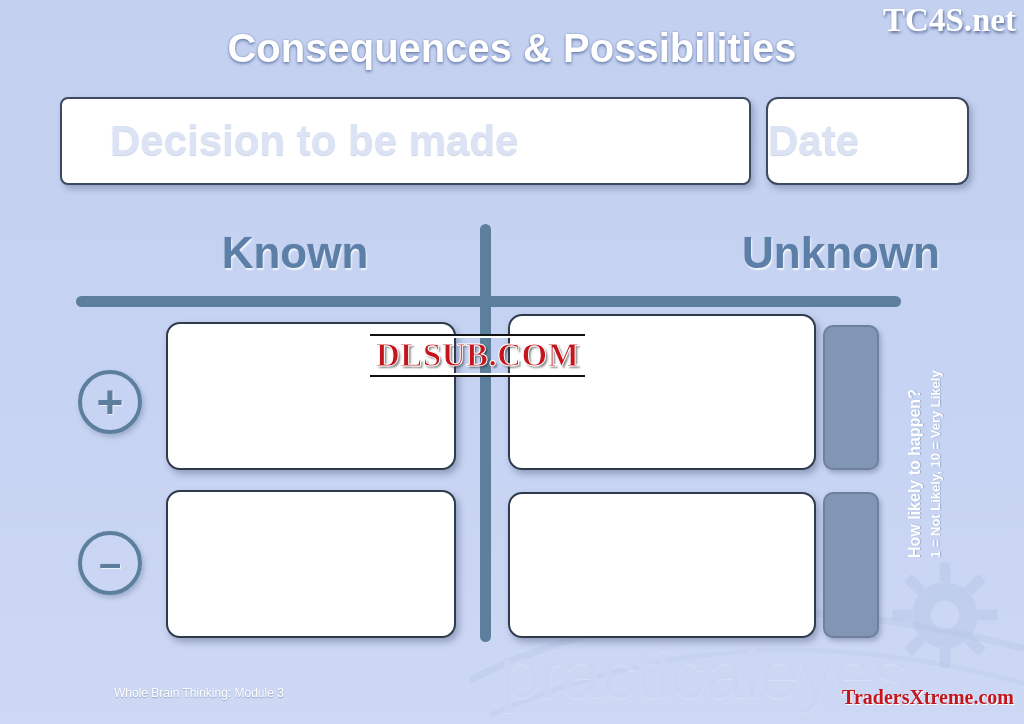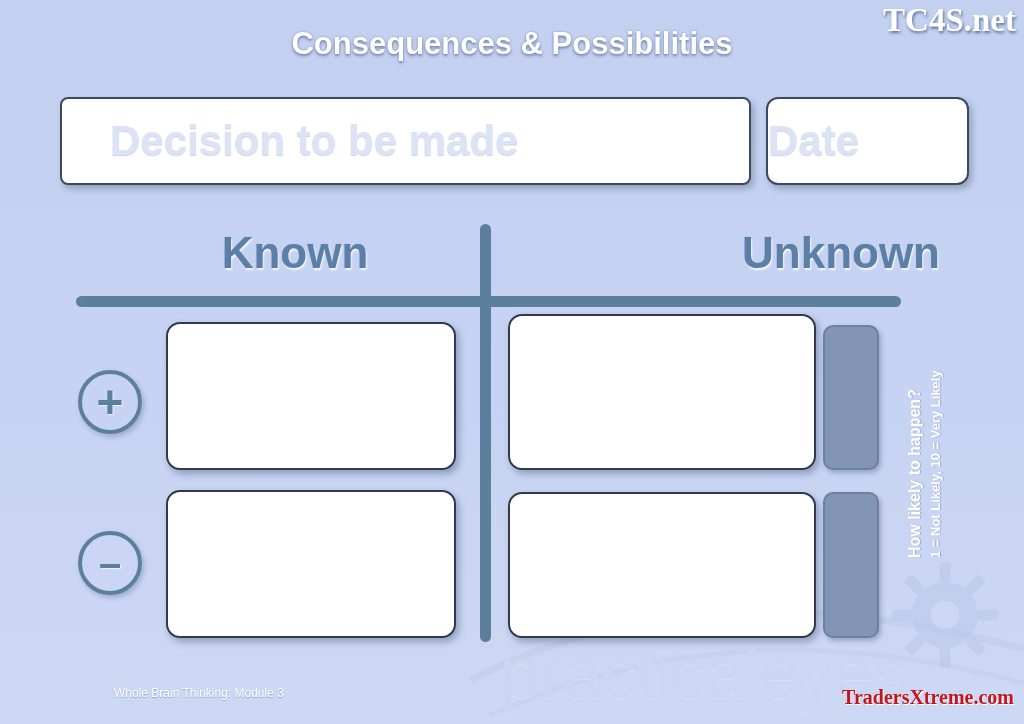--- a/index.html
+++ b/index.html
@@ -48,21 +48,21 @@
     opacity: 0.65;
   }
 
   
   .title {
     position: absolute;
     left: 0;
     top: 26px;
     width: 1024px;
     text-align: center;
-    font-size: 31px;
+    font-size: 40px;
     font-weight: bold;
     color: #ffffff;
     text-shadow: 0 2px 3px rgba(60,85,140,0.55), 0 0 2px rgba(90,110,160,0.6);
     letter-spacing: 0px;
   }
   .brand-tc4s {
     position: absolute;
     right: 8px;
     top: 2px;
     font-family: "Liberation Serif", serif;
@@ -334,17 +334,18 @@
   <div class="box box-unknown-minus"></div>
 
   <div class="score score-plus"></div>
   <div class="score score-minus"></div>
 
   <div class="scale-legend">
     <div class="scale-line scale-line-1">How likely to happen?</div>
     <div class="scale-line scale-line-2">1 = Not Likely, 10 = Very Likely</div>
   </div>
 
+  <div class="wm-dlsub">DLSUB.COM</div>
 
   <div class="footer-note">Whole Brain Thinking: Module 3</div>
   <div class="brand-traders">TradersXtreme.com</div>
 
 </div>
 
 </body></html>

